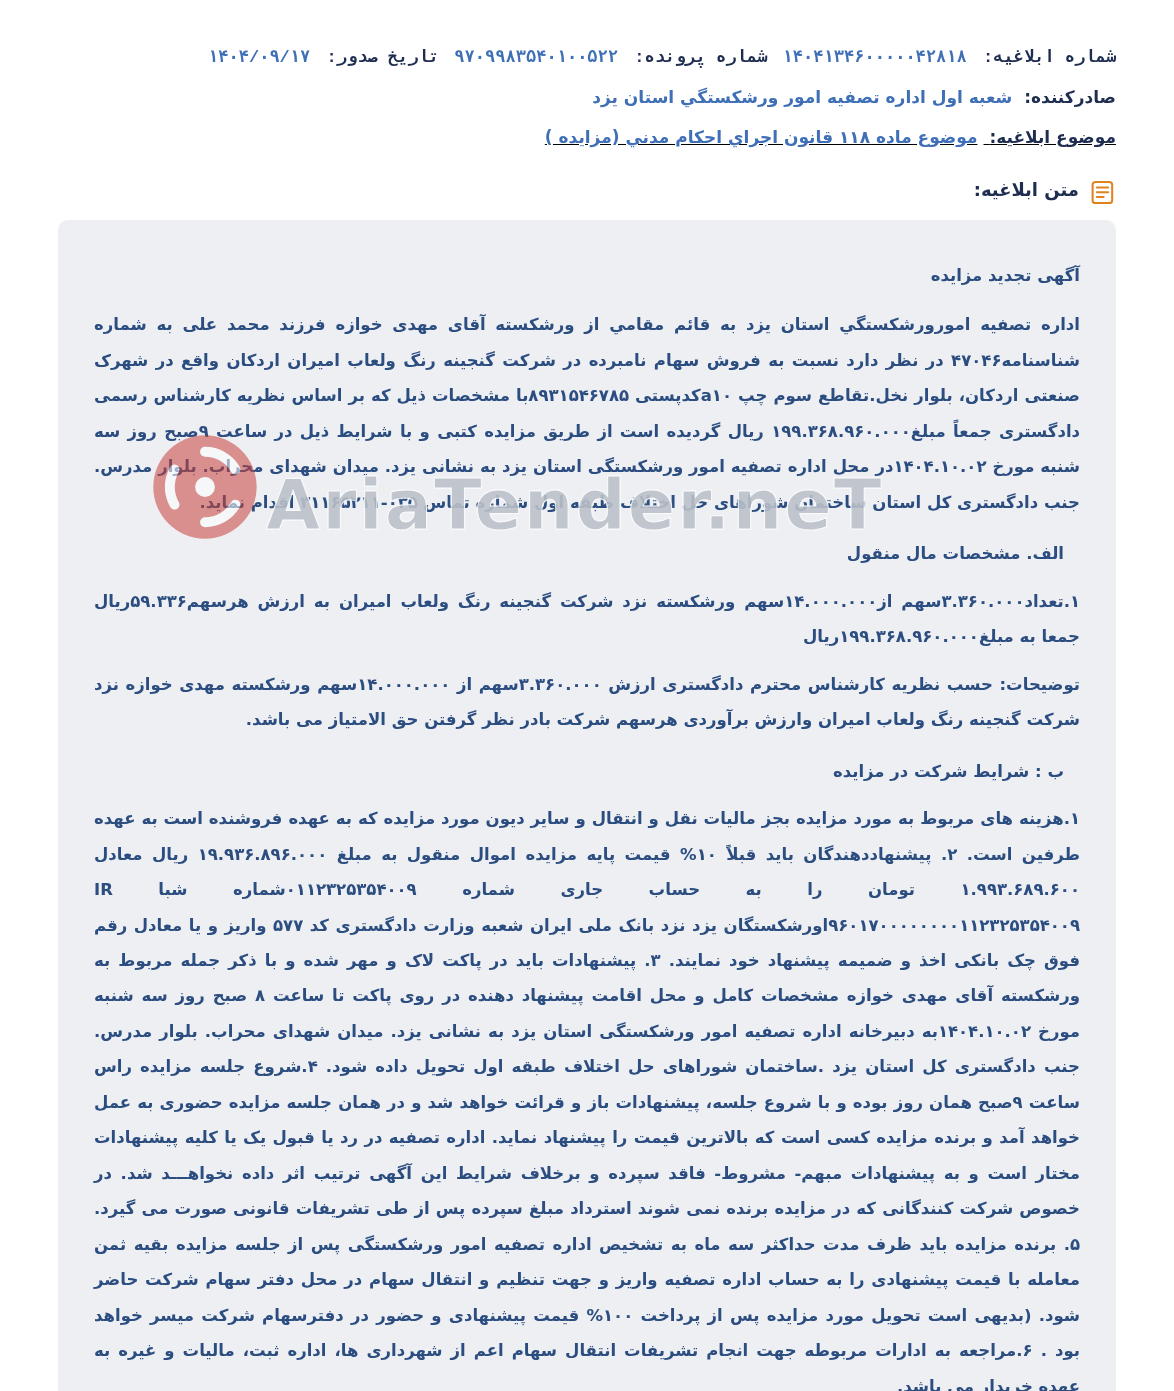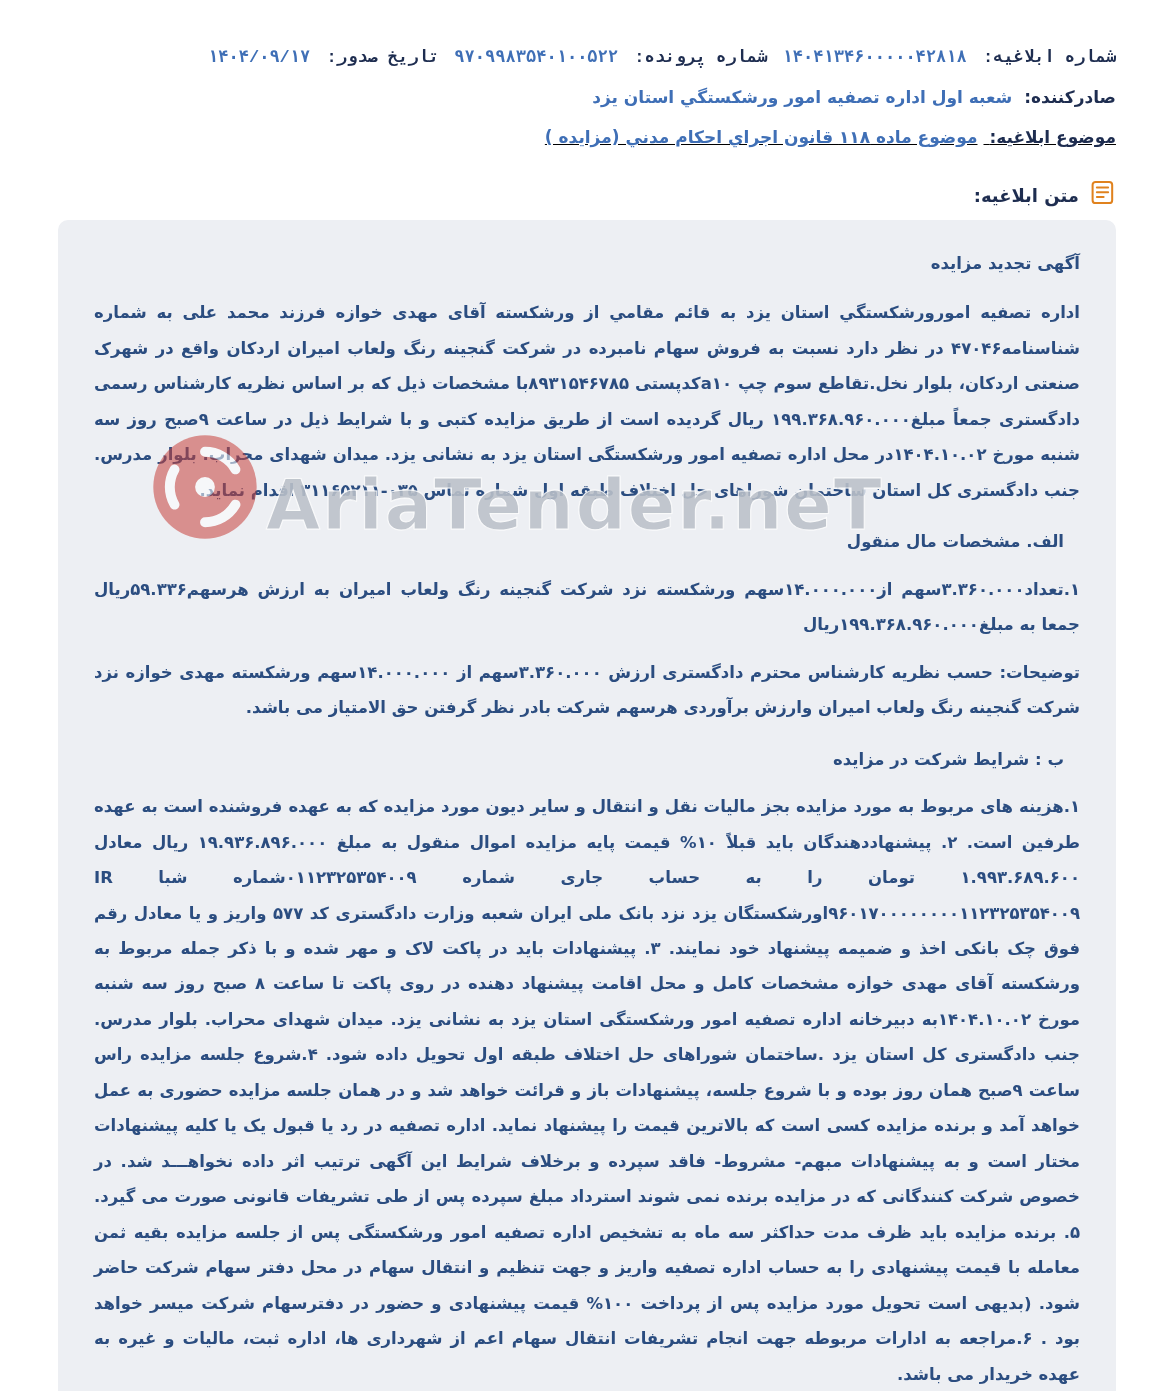--- a/index.html
+++ b/index.html
@@ -27,42 +27,42 @@
   .hdr-field { white-space: nowrap; font-family: Liberation Mono, monospace; }
   .hdr-label { color: #1e2d50; }
   .hdr-value { color: #3f6fb6; margin-right: 6px; }
   .hdr-row2 { margin-top: 20px; font-size: 17px; font-weight: 700; }
   .hdr-row3 { margin-top: 20px; font-size: 17px; font-weight: 700; text-decoration: underline; }
 
   
   .body-label-row {
     margin-top: 32px;
     display: flex;
-    align-items: flex-end;
+    align-items: flex-start;
     gap: 10px;
     font-size: 18px;
     font-weight: 700;
     color: #1e2d50;
   }
   .doc-icon { display: inline-flex; width: 27px; height: 27px; }
 
   
   .notice-box {
     margin-top: 14px;
     background: #edeff3;
     border-radius: 10px;
     padding: 26px 36px 30px;
     font-size: 16.5px;
     font-weight: 700;
     color: #2b4d80;
     line-height: 2.15;
     text-align: justify;
     position: relative;
   }
-  .nb-title { margin: 0 0 14px; }
+  .nb-title { margin: 12px 0 14px; }
   .nb-par { margin: 12px 0; }
   .nb-heading { margin: 16px 16px 4px; }
 
   
   .watermark {
     position: absolute;
     top: 428px;
     left: 150px;
     display: flex;
     align-items: center;

